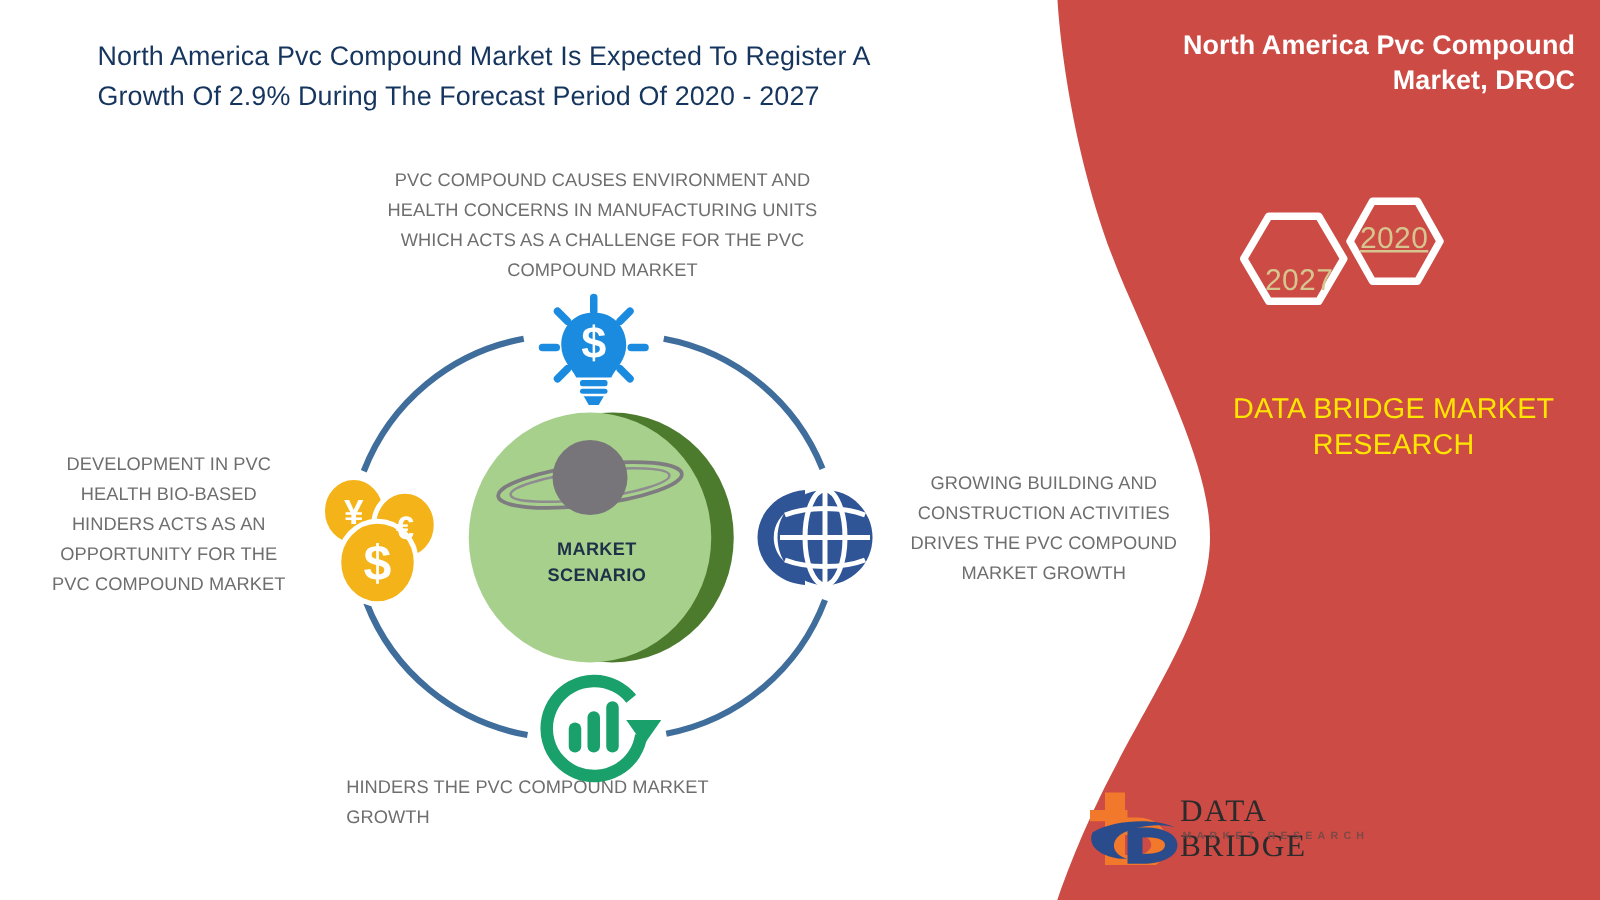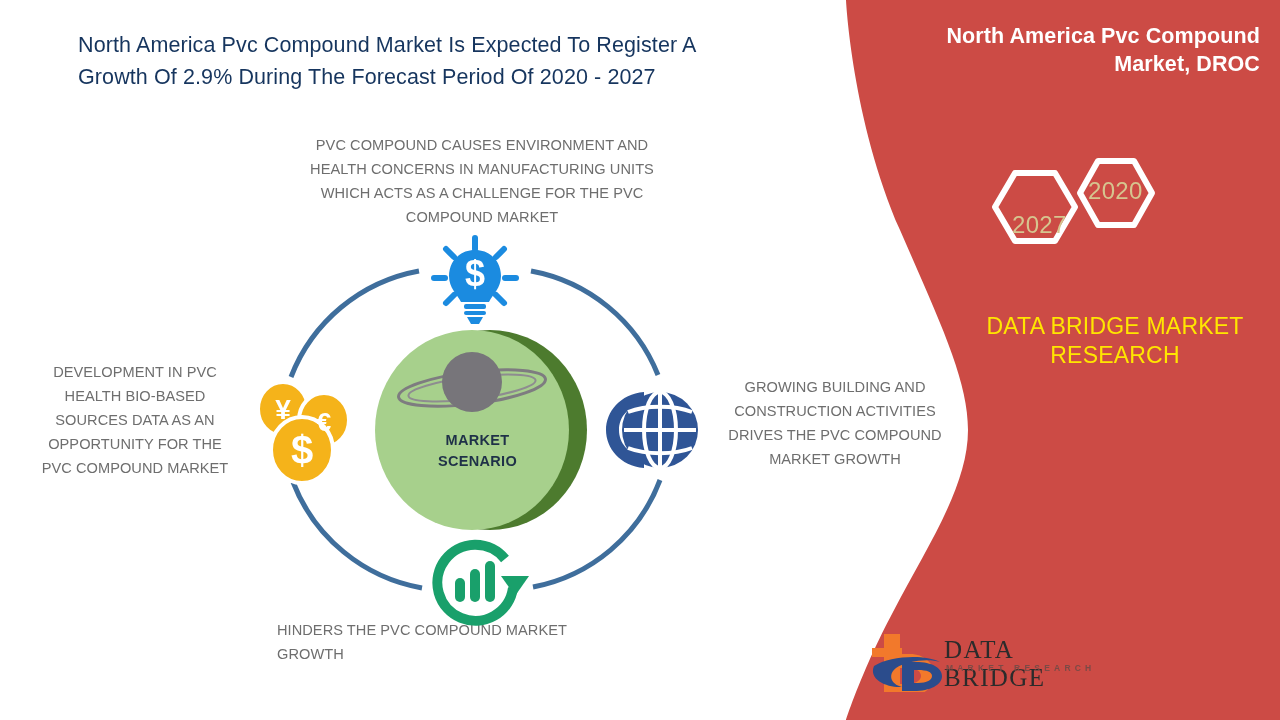--- a/index.html
+++ b/index.html
@@ -21,21 +21,21 @@
     font-size:21.5px; font-weight:bold; line-height:1.32;
     letter-spacing:0.1px;
   }
 
   .hex-wrap { position:absolute; left:985px; top:145px; width:200px; height:125px; }
   .hex { position:absolute; width:100%; height:100%; }
   .hex-label {
     position:absolute; color:#D6C58F; font-size:24px;
     font-family:"Liberation Sans", sans-serif; letter-spacing:0.3px;
   }
-  .hex-label.y2020 { left:103px; top:32px; }
+  .hex-label.y2020 { left:103px; top:32px;text-decoration:underline; }
   .hex-label.y2027 { left:27px; top:66px;text-align:right; }
 
   .brand-text {
     position:absolute; left:955px; top:312px; width:320px;
     text-align:center; color:#FFE600;
     font-size:23px; line-height:1.25; letter-spacing:0.2px;
   }
 
   
   .logo { position:absolute; left:866px; top:630px; width:240px; height:62px; }
@@ -134,21 +134,21 @@
   <div class="callout callout-top">
     <div>PVC COMPOUND CAUSES ENVIRONMENT AND</div>
     <div>HEALTH CONCERNS IN MANUFACTURING UNITS</div>
     <div>WHICH ACTS AS A CHALLENGE FOR THE PVC</div>
     <div>COMPOUND MARKET</div>
   </div>
 
   <div class="callout callout-left">
     <div>DEVELOPMENT IN PVC</div>
     <div>HEALTH BIO-BASED</div>
-    <div>SOURCES DATA AS AN</div>
+    <div>HINDERS ACTS AS AN</div>
     <div>OPPORTUNITY FOR THE</div>
     <div>PVC COMPOUND MARKET</div>
   </div>
 
   <div class="callout callout-right">
     <div>GROWING BUILDING AND</div>
     <div>CONSTRUCTION ACTIVITIES</div>
     <div>DRIVES THE PVC COMPOUND</div>
     <div>MARKET GROWTH</div>
   </div>

